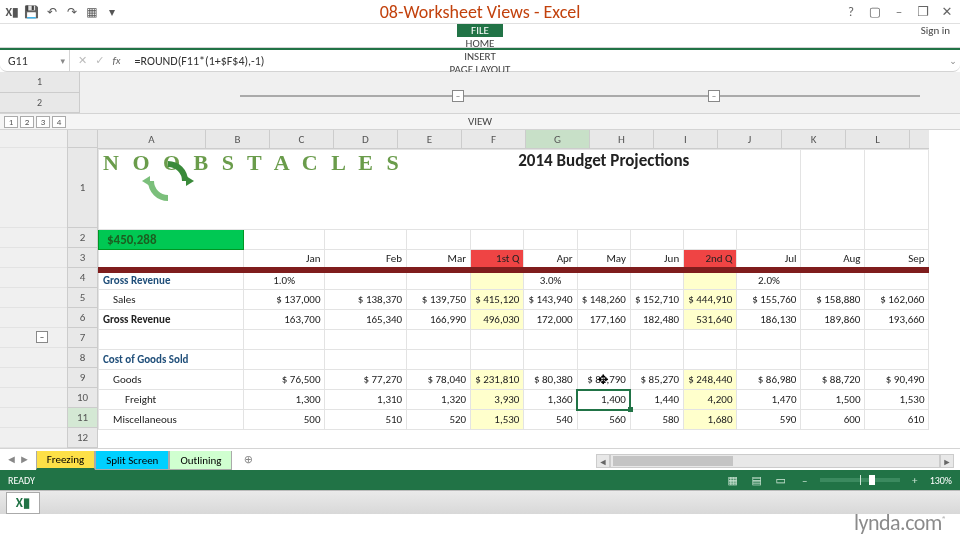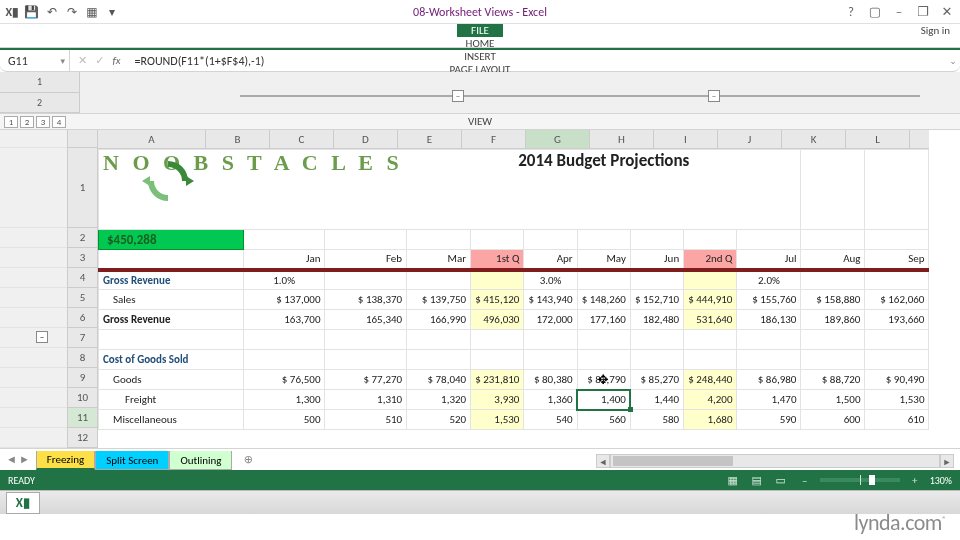--- a/index.html
+++ b/index.html
@@ -2,21 +2,21 @@
 <html><head>
 <meta charset="utf-8">
 <style>
 * { margin:0; padding:0; box-sizing:border-box; font-family:"Segoe UI","Calibri",sans-serif; }
 body { background:#fff; width:960px; height:540px; overflow:hidden; position:relative; }
 
 
 .titlebar { height:24px; background:#fff; display:flex; align-items:center; font-size:11px; position:relative; border-bottom:1px solid #e0e0e0;}
 .titlebar .qat { display:flex; gap:4px; padding-left:4px; align-items:center;}
 .titlebar .qat span { width:16px; height:16px; display:flex; align-items:center; justify-content:center; font-size:12px; color:#555;}
-.titlebar .title-text { position:absolute; left:50%; transform:translateX(-50%); color:#701a75; font-size:12px;}
+.titlebar .title-text { position:absolute; left:50%; transform:translateX(-50%); color:#c2410c; font-size:18px;}
 .titlebar .win-controls { position:absolute; right:4px; display:flex; gap:6px; color:#666; font-size:13px;}
 .titlebar .win-controls span{ width:18px; text-align:center;}
 .x-icon { color:#217346; font-weight:bold; font-size:13px;}
 
 
 .ribbon-tabs { height:24px; background:#fff; display:flex; align-items:center; font-size:11px; border-bottom:1px solid #d4d4d4; position:relative;flex-direction:column;}
 .ribbon-tabs .tab { padding:0 28px; height:24px; display:flex; align-items:center; color:#444; cursor:default;}
 .ribbon-tabs .tab.file { background:#217346; color:#fff; padding:0 14px;}
 .ribbon-tabs .signin { position:absolute; right:10px; color:#444; font-size:11px;}
 
@@ -60,23 +60,23 @@
 .col-headers .ch.active { background:#c8e0c8;}
 
 
 .sheet { position:relative;}
 table.data { border-collapse:collapse; font-size:11px; color:#222;}
 table.data td { border:1px solid #e3e3e3; height:20px; padding:0 4px; text-align:right; white-space:nowrap;}
 table.data td.lbl { text-align:left;}
 table.data td.ctr { text-align:center;}
 table.data tr.tall td { height:80px; vertical-align:bottom; text-align:center;}
 table.data td.q { background:#ffffcc;}
-table.data td.hdr { background:#fca5a5; font-weight:normal;}
+table.data td.hdr { background:#ef4444; font-weight:normal;}
 table.data td.sect { font-weight:bold; color:#1f4e79; text-align:left;}
-table.data td.bdr-b { border-bottom:4px solid #7f1d1d;}
+table.data td.bdr-b { border-bottom:6px solid #7f1d1d;}
 
 .big-green { background:#00c853; color:#1b5e20; font-weight:bold; font-size:13px; padding:0 8px !important; border:1px solid #009624 !important;}
 .no-obstacles { color:#6a9c4b; font-size:22px; letter-spacing:4px; font-family:serif; font-weight:bold;}
 .budget-title { font-weight:bold; font-size:17px; color:#222;}
 
 
 .active-cell { outline:2px solid #217346; outline-offset:-1px; position:relative;}
 .active-cell::after { content:""; position:absolute; right:-3px; bottom:-3px; width:5px; height:5px; background:#217346;}
 
 

